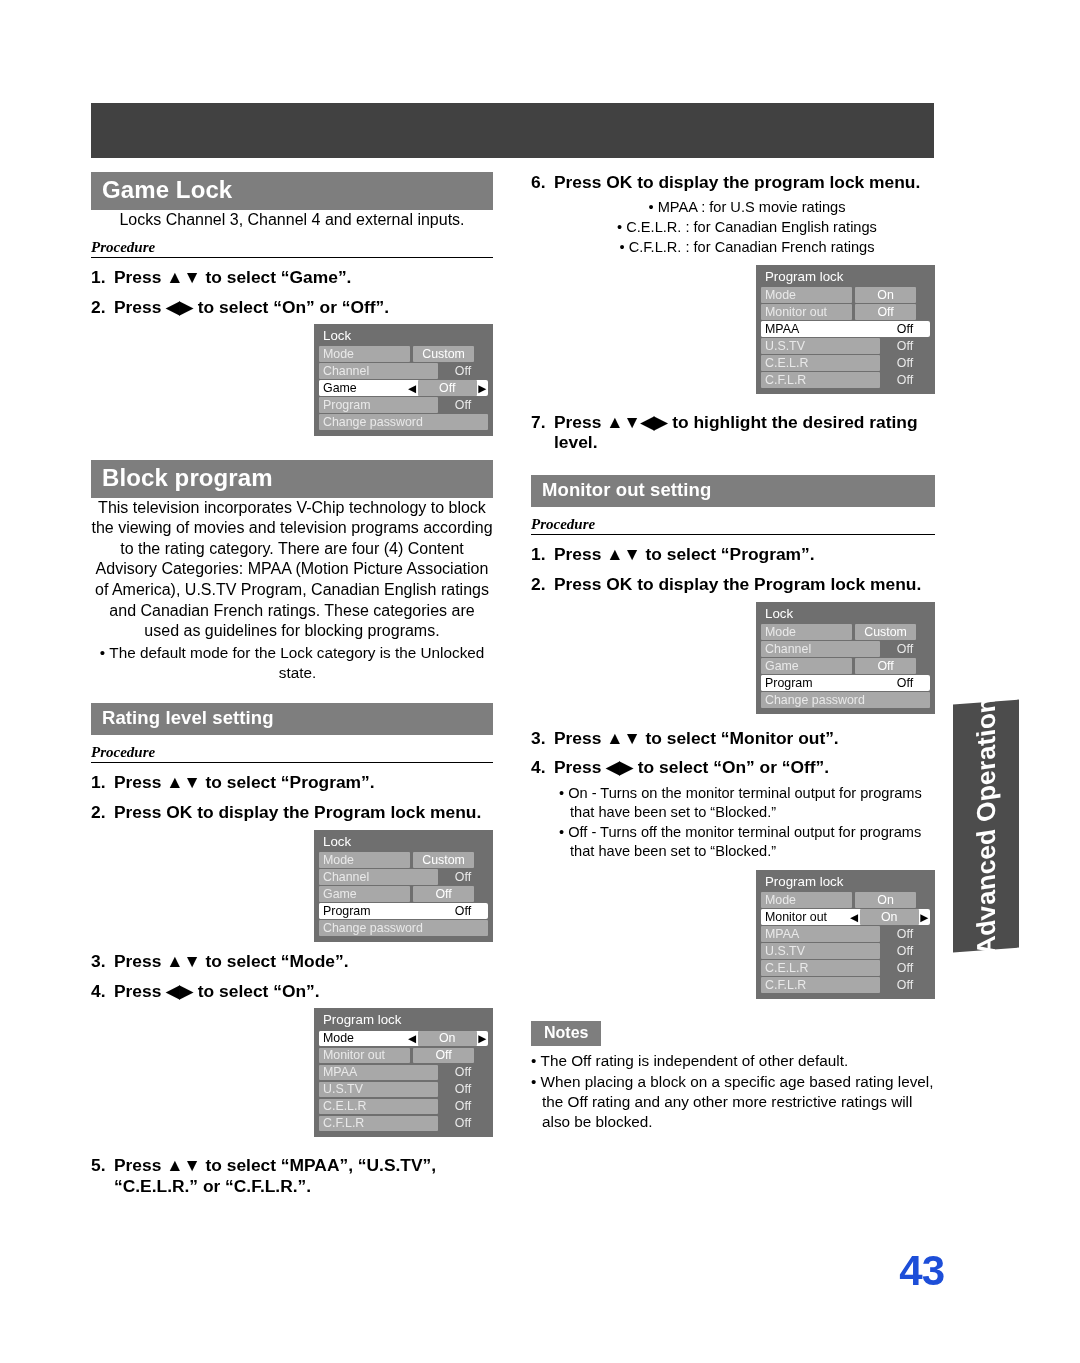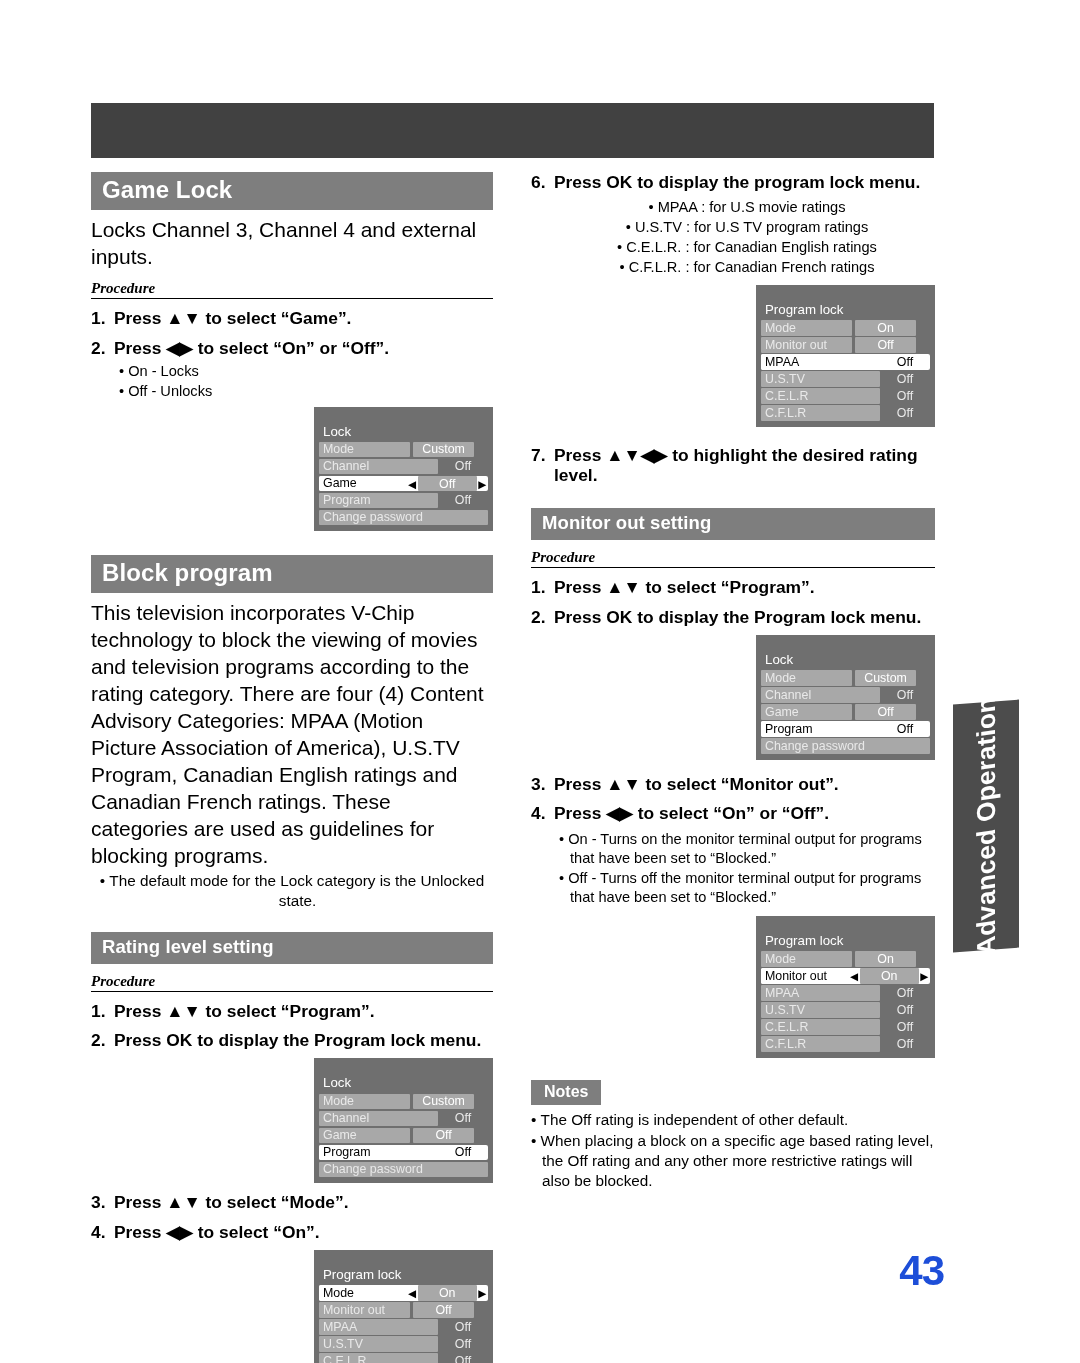--- a/index.html
+++ b/index.html
@@ -39,21 +39,21 @@
 
   .notes-bar {
     display:inline-block;
     background:#7e7e7e; color:#ffffff;
     font-weight:bold; font-size:16px;
     padding:3px 13px 4px 13px;
   }
 
   
   .body-text {
-    font-size:21px; line-height:1.285; margin-top:7px;
+    font-size:16px; line-height:1.285; text-align:center;
   }
   .bullets { margin:0; padding:0; list-style:none; }
   .bullets li {
     font-size:15.3px; line-height:1.30;
     padding-left:11px; text-indent:-11px;
     margin-top:1px;
   }
   .bullets li::before { content:"\2022\00a0"; }
   .bullets.tight li { margin-top:0; }
 
@@ -80,21 +80,21 @@
     font-weight:bold; font-size:17.4px;
     line-height:1.20;
     margin-top:9px;
   }
   .step .num { width:23px; flex:0 0 23px; }
   .step .txt { flex:1 1 auto; }
 
   
   .osd {
     background:#6f6f6f;
-    padding:16px 5px 6px 5px;
+    padding:3px 5px 6px 5px;
     font-size:12.5px;
     color:#ffffff;
     width:179px;
   }
   .osd-title {
     color:#ffffff;
     padding:1px 0 3px 4px;
     font-size:13.3px;
     line-height:1.15;
   }
@@ -188,24 +188,20 @@
         <div class="step">
           <span class="num">1.</span>
           <span class="txt">Press ▲▼ to select “Game”.</span>
         </div>
         <div class="step">
           <span class="num">2.</span>
           <span class="txt">Press ◀▶ to select “On” or “Off”.</span>
         </div>
       </div>
 
-      <ul class="sub-bullets">
-        <li>On - Locks</li>
-        <li>Off - Unlocks</li>
-      </ul>
 
       <div class="osd-wrap">
         <div class="osd">
           <div class="osd-title">Lock</div>
 
           <div class="osd-row">
             <div class="osd-label narrow">Mode</div>
             <div class="osd-val chip chip-w">Custom</div>
             <div class="osd-spacer"></div>
           </div>
@@ -352,21 +348,20 @@
 
     <div>
       <div class="steps">
         <div class="step" style="margin-top:0;">
           <span class="num">6.</span>
           <span class="txt">Press OK to display the program lock menu.</span>
         </div>
       </div>
       <ul class="sub-bullets" style="margin-top:5px;text-align:center;">
         <li>MPAA : for U.S movie ratings</li>
-        <li>U.S.TV : for U.S TV program ratings</li>
         <li>C.E.L.R. : for Canadian English ratings</li>
         <li>C.F.L.R. : for Canadian French ratings</li>
       </ul>
 
       <div class="osd-wrap" style="margin-top:8px;">
         <div class="osd">
           <div class="osd-title">Program lock</div>
 
           <div class="osd-row">
             <div class="osd-label narrow">Mode</div>

